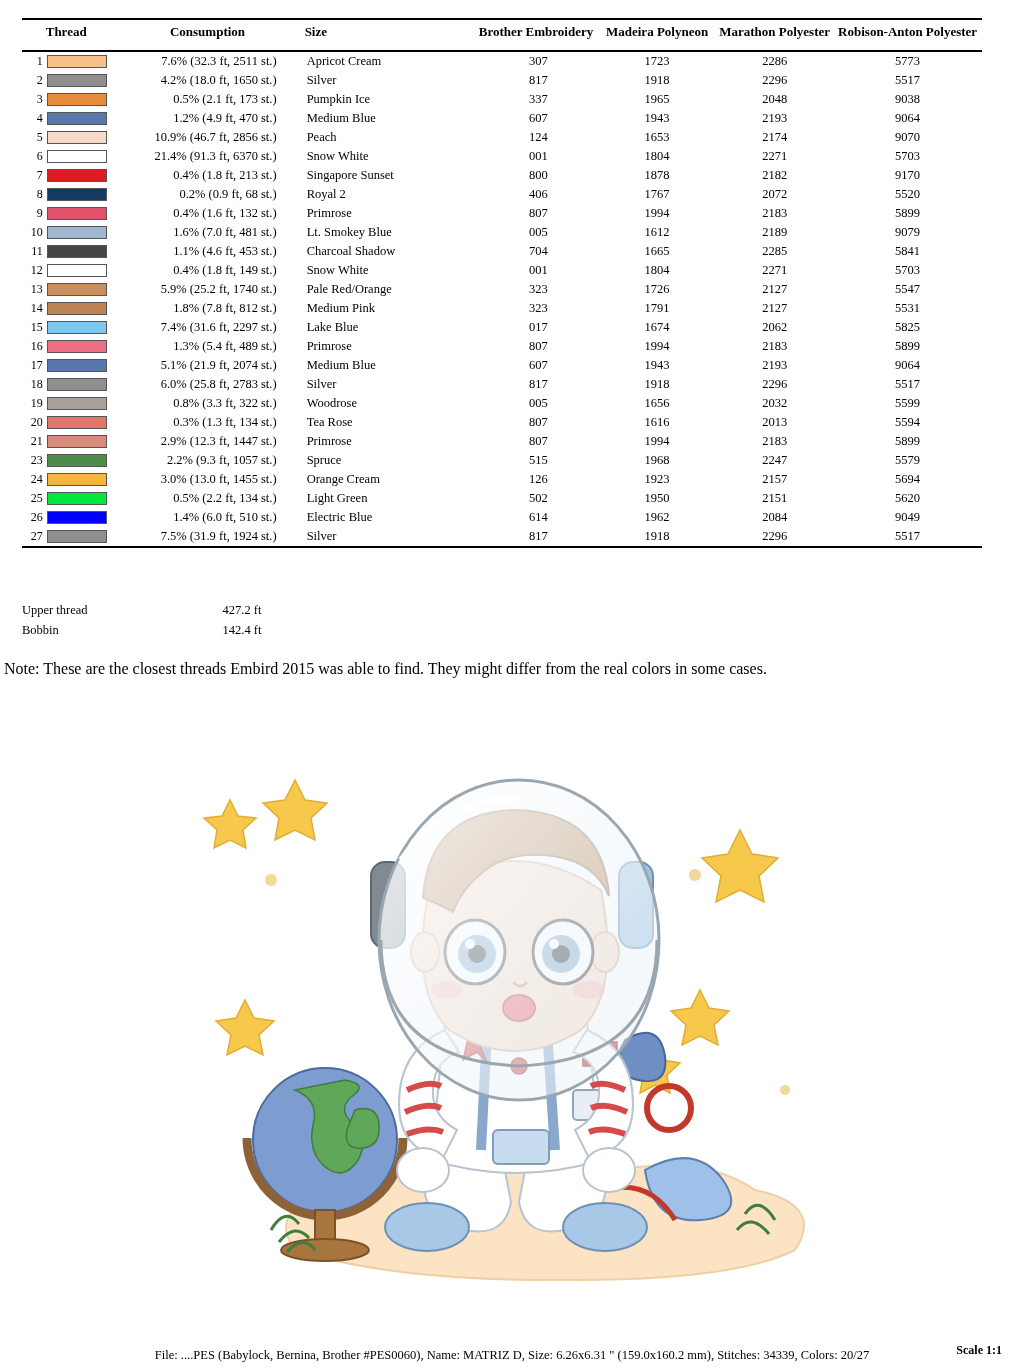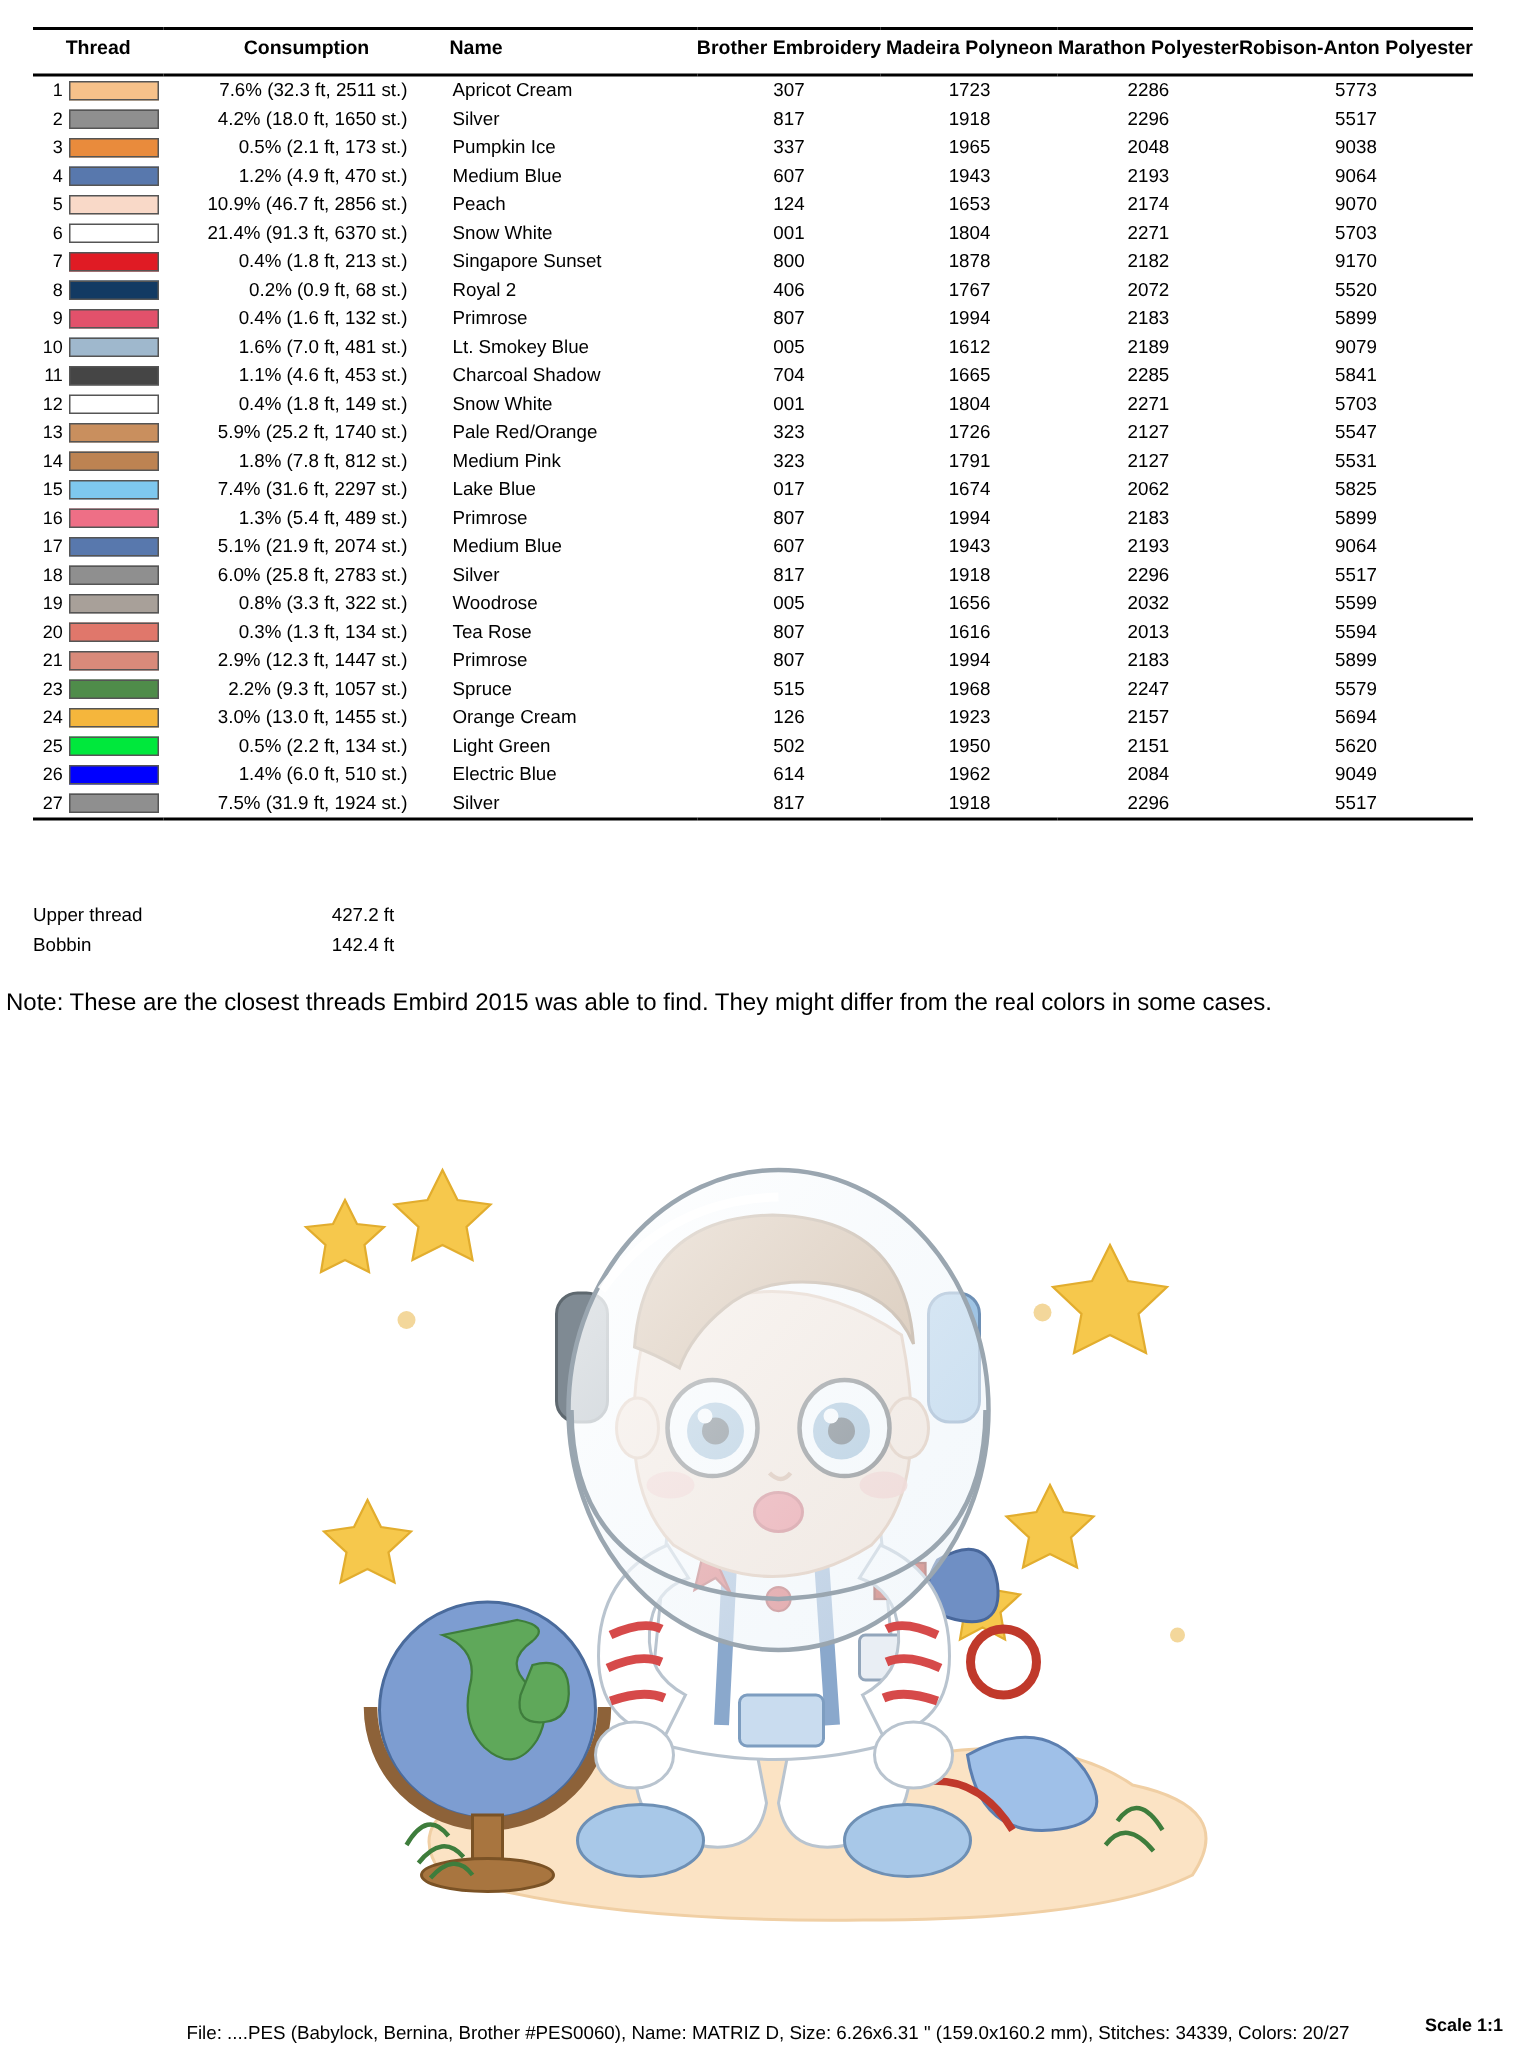--- a/index.html
+++ b/index.html
@@ -13,20 +13,21 @@
     font-family: "Liberation Sans", sans-serif;
     color: #000000;
     position: relative;
     overflow: hidden;
   }
   .page {
     position: relative;
     width: 1024px;
     height: 1370px;
     box-sizing: border-box;
+    font-family: Liberation Serif, serif;
   }
 
   
   .table-wrap {
     position: absolute;
     left: 22px;
     top: 18px;
     width: 980px;
   }
   table.threads {
@@ -151,21 +152,21 @@
           <col class="col-name">
         <col class="col-br">
           <col class="col-mad">
           <col class="col-mar">
           <col class="col-rob">
       </colgroup>
       <thead>
         <tr class="head-row rule-top">
           <th class="h-thread rule-top" colspan="2">Thread</th>
           <th class="h-cons">Consumption</th>
-          <th class="h-name">Name</th>
+          <th class="h-name">Size</th>
           <th class="h-br">Brother Embroidery</th>
           <th class="h-mad">Madeira Polyneon</th>
           <th class="h-mar">Marathon Polyester</th>
           <th class="h-rob">Robison-Anton Polyester</th>
         </tr>
         <tr>
             <td colspan="8" class="rule-bottom" style="height:4px;"></td>
           </tr>
       </thead>
       <tbody id="thread-rows">

